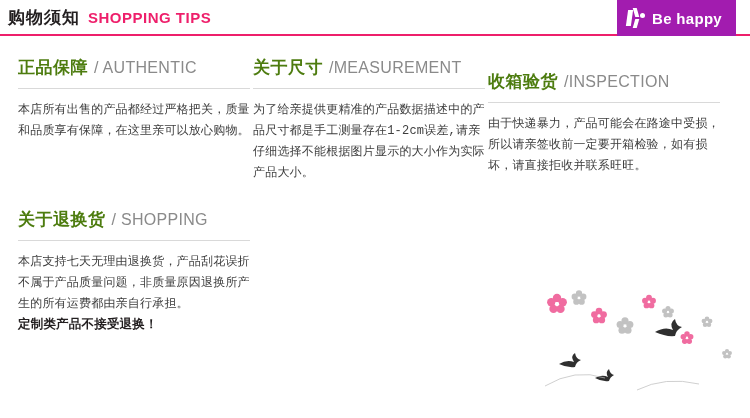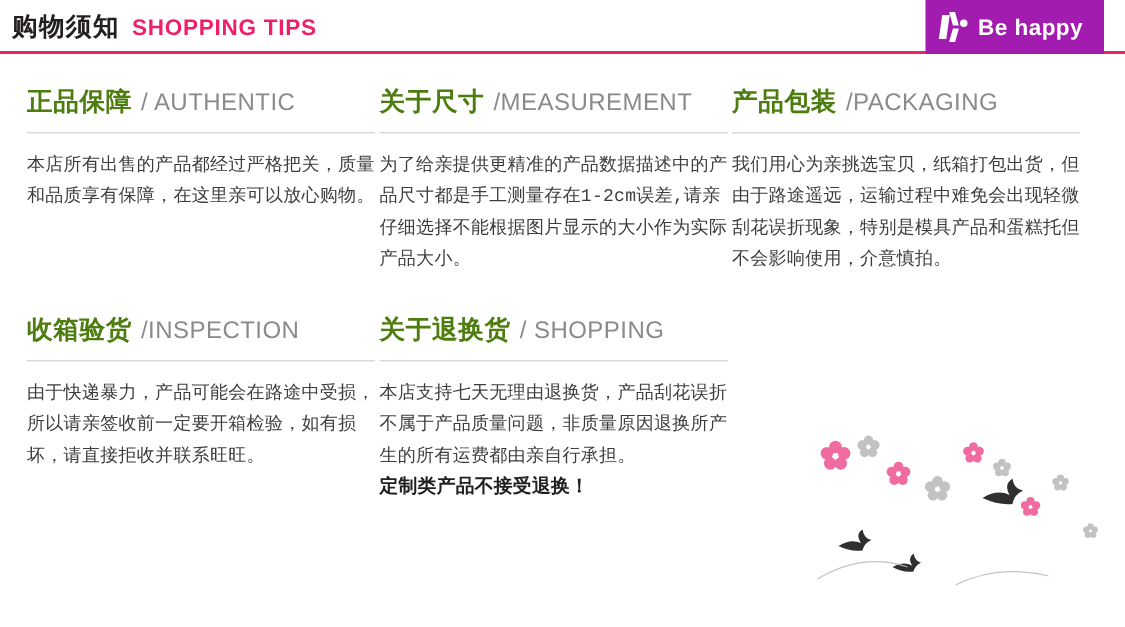--- a/index.html
+++ b/index.html
@@ -179,29 +179,20 @@
     <div class="card">
       <div class="card-head">
         <span class="card-title-cn">关于尺寸</span>
         <span class="card-title-en">/MEASUREMENT</span>
       </div>
       <div class="card-body">
         <p>为了给亲提供更精准的产品数据描述中的产品尺寸都是手工测量存在1-2cm误差,请亲仔细选择不能根据图片显示的大小作为实际产品大小。</p>
       </div>
     </div>
 
-    <div class="card">
-      <div class="card-head">
-        <span class="card-title-cn">产品包装</span>
-        <span class="card-title-en">/PACKAGING</span>
-      </div>
-      <div class="card-body">
-        <p>我们用心为亲挑选宝贝，纸箱打包出货，但由于路途遥远，运输过程中难免会出现轻微刮花误折现象，特别是模具产品和蛋糕托但不会影响使用，介意慎拍。</p>
-      </div>
-    </div>
 
     <div class="card row2">
       <div class="card-head">
         <span class="card-title-cn">收箱验货</span>
         <span class="card-title-en">/INSPECTION</span>
       </div>
       <div class="card-body">
         <p>由于快递暴力，产品可能会在路途中受损，所以请亲签收前一定要开箱检验，如有损坏，请直接拒收并联系旺旺。</p>
       </div>
     </div>

